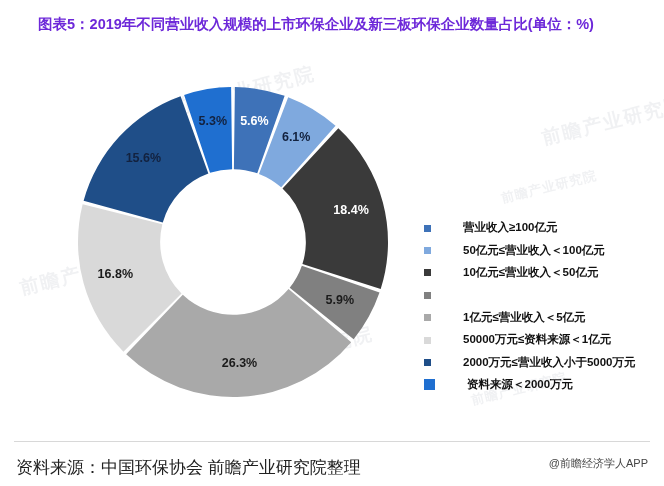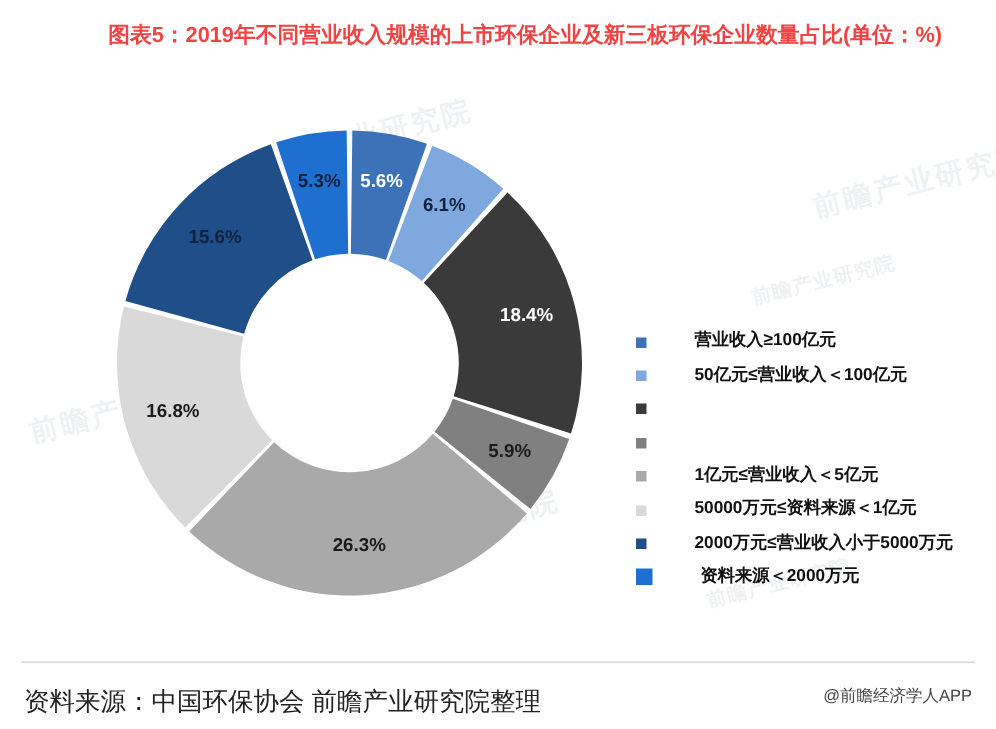--- a/index.html
+++ b/index.html
@@ -18,24 +18,24 @@
     height: 486px;
     background: #ffffff;
   }
 
   
   #chart-title {
     position: absolute;
     left: 38px;
     top: 14px;
     width: 590px;
-    text-align: right;
+    text-align: left;
     font-size: 14.5px;
     font-weight: bold;
-    color: #ef4444;
+    color: #6d28d9;
     line-height: 1.45;
     letter-spacing: 0px;
   }
 
   
   #plot-area {
     position: absolute;
     left: 0px;
     top: 62px;
     width: 664px;
@@ -166,20 +166,21 @@
         <div class="legend-item">
           <span class="legend-swatch" style="width: 7px; height: 7px; background: rgb(62, 114, 184);"></span>
           <span class="legend-label">营业收入≥100亿元</span>
         </div>
         <div class="legend-item">
           <span class="legend-swatch" style="width: 7px; height: 7px; background: rgb(127, 169, 222);"></span>
           <span class="legend-label">50亿元≤营业收入＜100亿元</span>
         </div>
         <div class="legend-item">
           <span class="legend-swatch" style="width: 7px; height: 7px; background: rgb(58, 58, 58);"></span>
+          <span class="legend-label">10亿元≤营业收入＜50亿元</span>
         </div>
         <div class="legend-item">
           <span class="legend-swatch" style="width: 7px; height: 7px; background: rgb(128, 128, 128);"></span>
         </div>
         <div class="legend-item">
           <span class="legend-swatch" style="width: 7px; height: 7px; background: rgb(169, 169, 169);"></span>
           <span class="legend-label">1亿元≤营业收入＜5亿元</span>
         </div>
         <div class="legend-item">
           <span class="legend-swatch" style="width: 7px; height: 7px; background: rgb(217, 217, 217);"></span>

